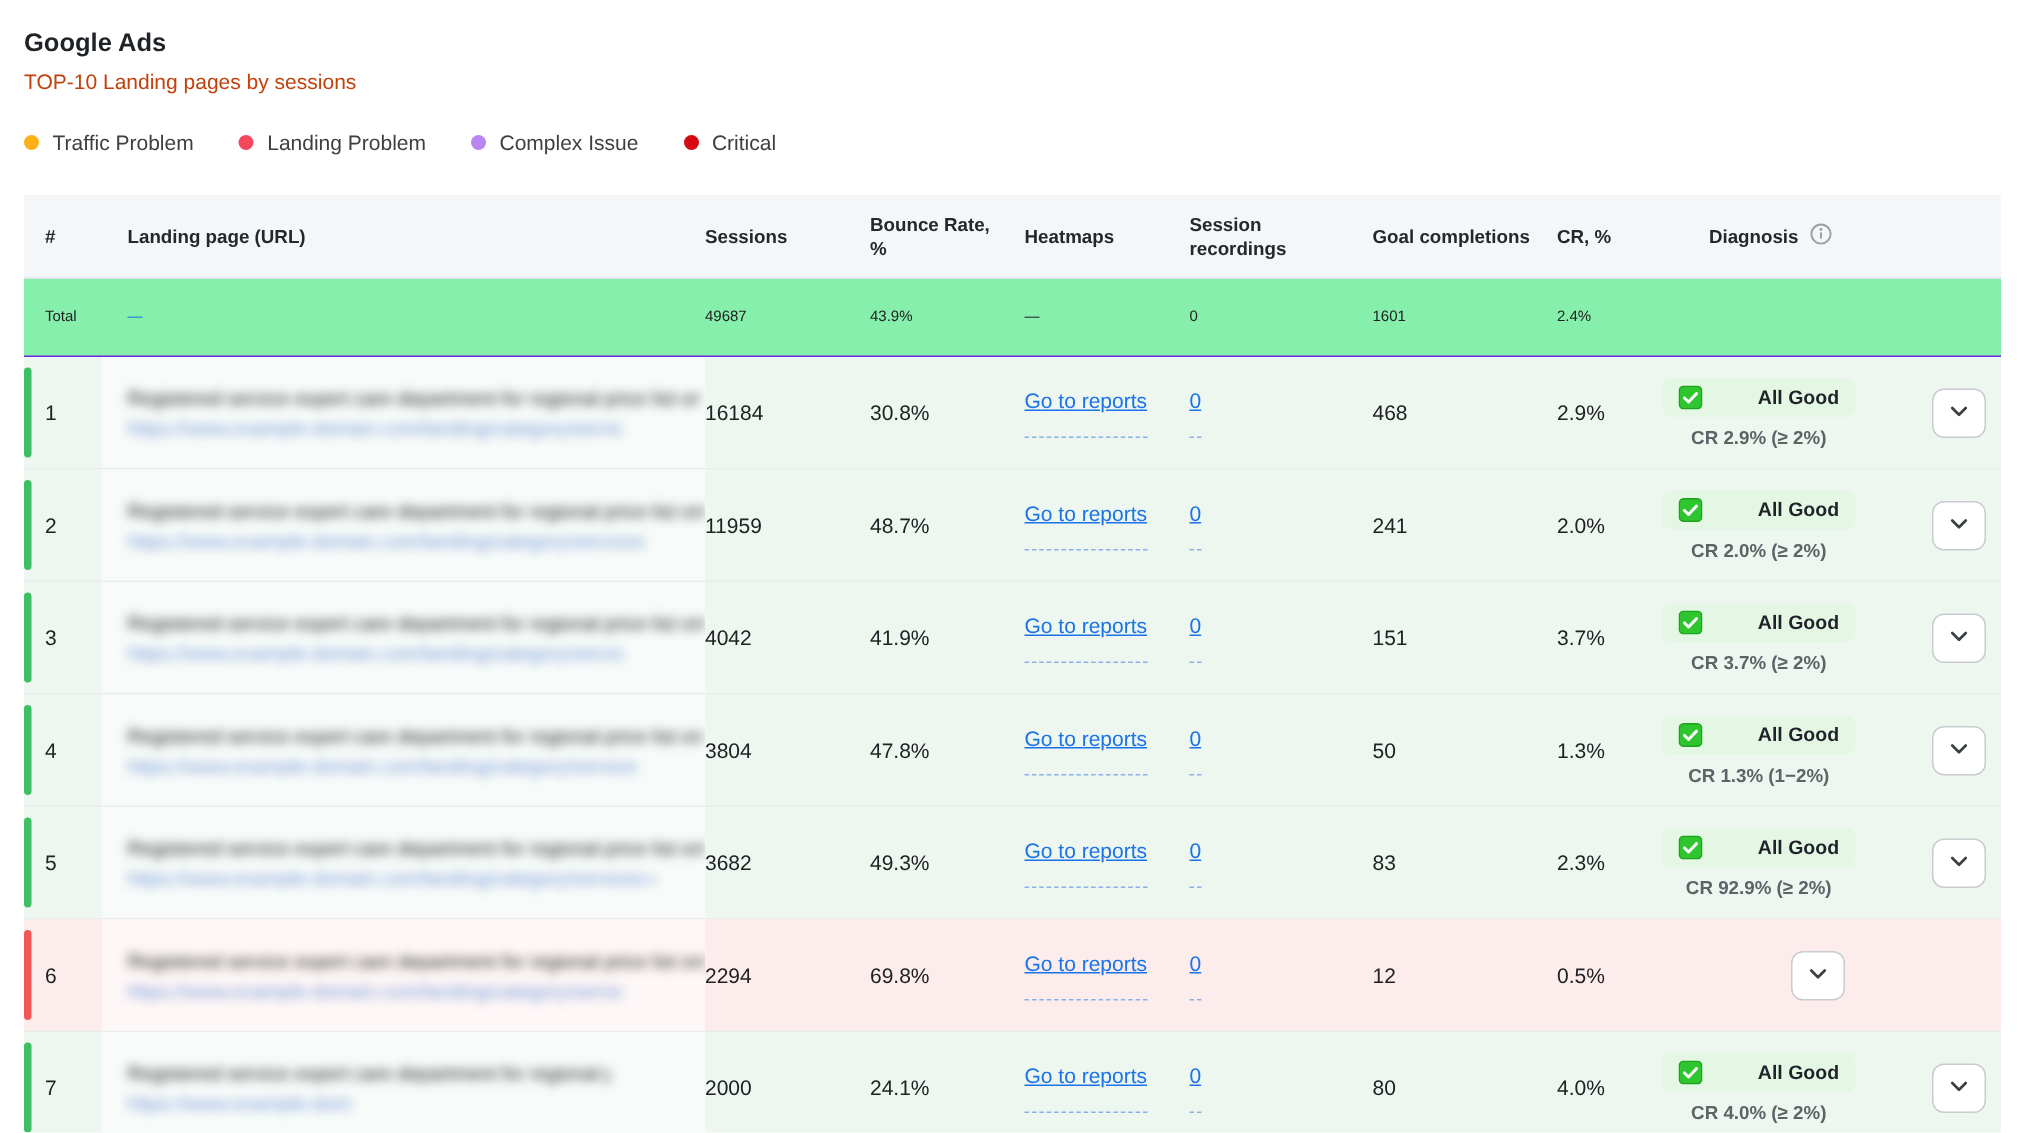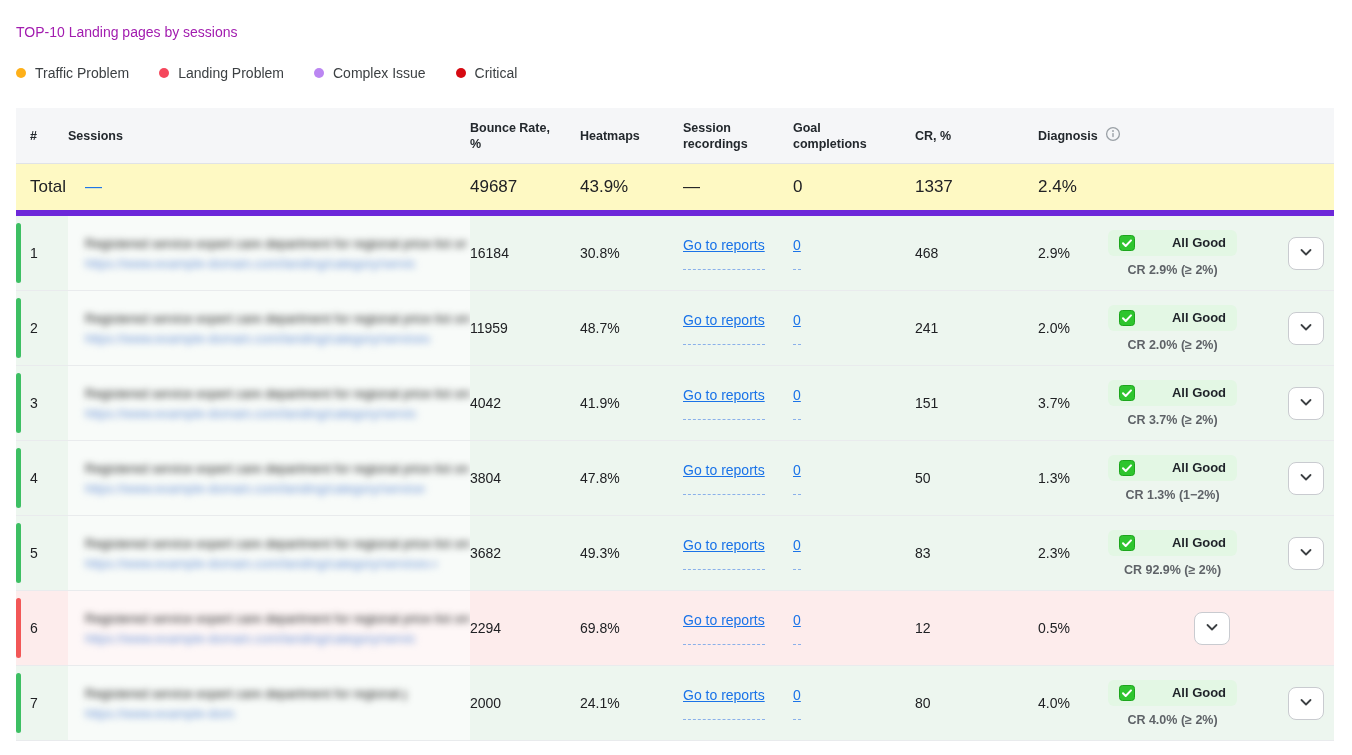--- a/index.html
+++ b/index.html
@@ -2,42 +2,42 @@
 <html><head>
 <meta charset="utf-8">
 <style>
   * { box-sizing: border-box; margin: 0; padding: 0; }
   html, body { width: 1352px; height: 755px; overflow: hidden; background: #fff;
     font-family: "Liberation Sans", "DejaVu Sans", sans-serif; color: #202124; }
   .wrap { padding: 18px 16px 0 16px; }
 
   
   .page-title { font-size: 17px; font-weight: 700; color: #1f2327; line-height: 22px; }
-  .page-subtitle { font-size: 14px; color: #a21caf; margin-top: 5px; line-height: 18px; }
+  .page-subtitle { font-size: 14px; color: #c2410c; margin-top: 5px; line-height: 18px; }
 
   
   .legend { display: flex; align-items: center; gap: 30px; margin-top: 24px; }
   .legend-item { display: flex; align-items: center; gap: 9px; font-size: 14px; color: #3c4043; text-align: right; }
   .dot { width: 10px; height: 10px; border-radius: 50%; flex: 0 0 auto; }
 
   
   .table { margin-top: 27px; width: 1318px; }
   .grid-row { display: grid;
     grid-template-columns: 52px 402px 110px 103px 110px 122px 123px 67px 135px 1fr;
     align-items: center; }
 
   .thead { background: #f5f6f8; height: 56px; border-bottom: 1px solid #e0e3e7;
     font-size: 12.5px; font-weight: 700; color: #23282d; }
   .thead .cell { padding-right: 18px; line-height: 16px; }
   .thead .c-rank { padding-left: 14px; }
   .thead .c-url { padding-left: 17px; }
-  .c-diag-head { display: flex; align-items: center; justify-content: space-between; gap: 7px; }
-
-  .trow-total { background: #fef9c3; height: 52px; border-bottom: 6px solid #6d28d9;
-    font-size: 17px; }
+  .c-diag-head { display: flex; align-items: center; justify-content: flex-end; gap: 7px; }
+
+  .trow-total { background: #86efac; height: 52px; border-bottom: 1px solid #6d28d9;
+    font-size: 10px; }
   .trow-total .c-rank { padding-left: 14px; }
   .trow-total .c-url { padding-left: 17px; color: #1a73e8; }
 
   .trow { position: relative; height: 75px; border-bottom: 1px solid #e9ebed; font-size: 14px; }
   .trow.good { background: #edf6ef; }
   .trow.problem { background: #fdecec; }
   .statusbar { position: absolute; left: 0; top: 7px; bottom: 7px; width: 5px; border-radius: 3px; }
   .good  .statusbar { background: #3dbf63; }
   .problem .statusbar { background: #f25757; }
   .c-rank { padding-left: 14px; }
@@ -61,20 +61,21 @@
 
   .c-chevron { display: flex; justify-content: flex-end; padding-right: 10px; }
   .chev-btn { width: 36px; height: 33px; background: #fff; border: 1px solid #c9cbd0;
     border-radius: 8px; display: flex; align-items: center; justify-content: center; cursor: pointer; }
 </style>
 </head>
 <body>
 
 <div class="wrap">
 
+  <div class="page-title">Google Ads</div>
   <div class="page-subtitle">TOP-10 Landing pages by sessions</div>
 
   <div class="legend">
     <div class="legend-item">
       <span class="dot" style="background:#FEB019"></span>
       <span>Traffic Problem</span>
     </div>
     <div class="legend-item">
       <span class="dot" style="background:#F5475C"></span>
       <span>Landing Problem</span>
@@ -86,20 +87,21 @@
     <div class="legend-item">
       <span class="dot" style="background:#D60A12"></span>
       <span>Critical</span>
     </div>
   </div>
 
   <div class="table">
 
     <div class="grid-row thead">
       <div class="cell c-rank">#</div>
+      <div class="cell c-url">Landing page (URL)</div>
       <div class="cell">Sessions</div>
       <div class="cell">Bounce Rate, %</div>
       <div class="cell">Heatmaps</div>
       <div class="cell">Session recordings</div>
       <div class="cell">Goal completions</div>
       <div class="cell">CR, %</div>
       <div class="cell c-diag-head">
         <span>Diagnosis</span>
         <span>
           <svg width="16" height="16" viewBox="0 0 16 16">
@@ -112,21 +114,21 @@
       <div class="cell"></div>
     </div>
 
     <div class="grid-row trow-total">
       <div class="c-rank">Total</div>
       <div class="c-url">—</div>
       <div>49687</div>
       <div>43.9%</div>
       <div>—</div>
       <div>0</div>
-      <div>1337</div>
+      <div>1601</div>
       <div>2.4%</div>
       <div></div>
         <div></div>
     </div>
 
     <div class="grid-row trow good">
       <div class="statusbar"></div>
       <div class="c-rank">1</div>
       <div class="c-url-cell">
         <div class="blur-title" style="max-width:382px">Registered service expert care department for regional price list online order request page details</div>

